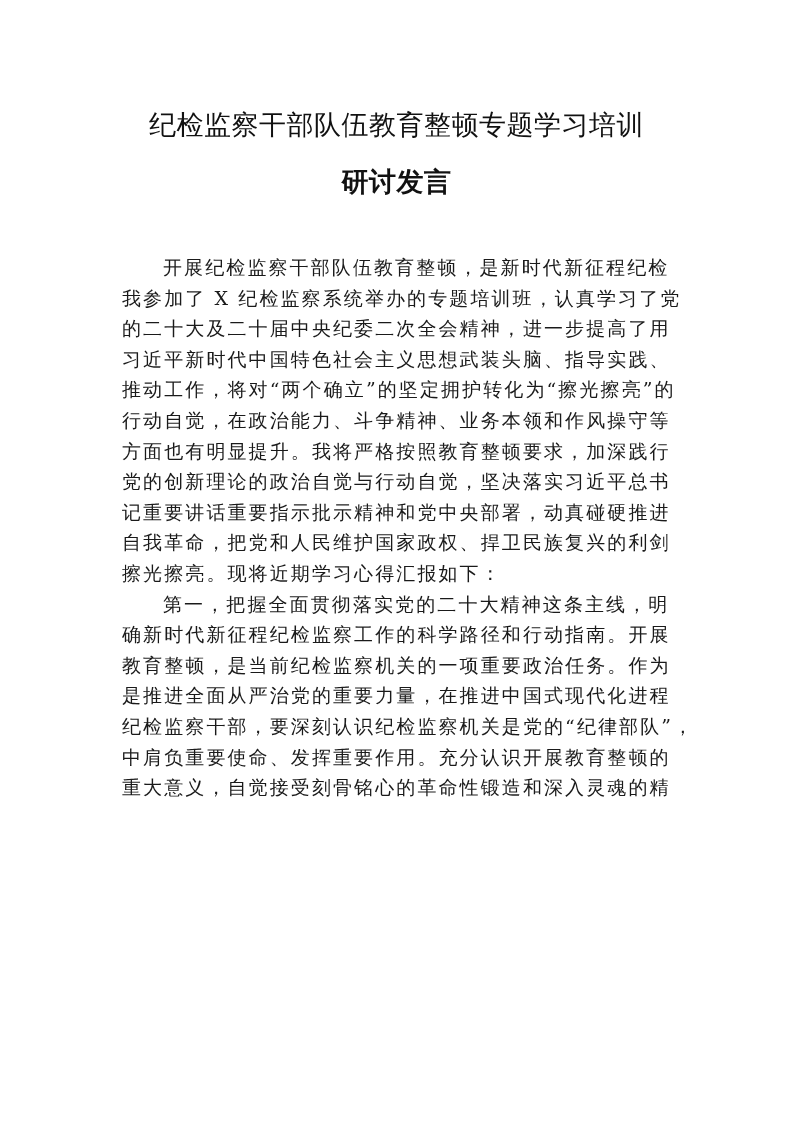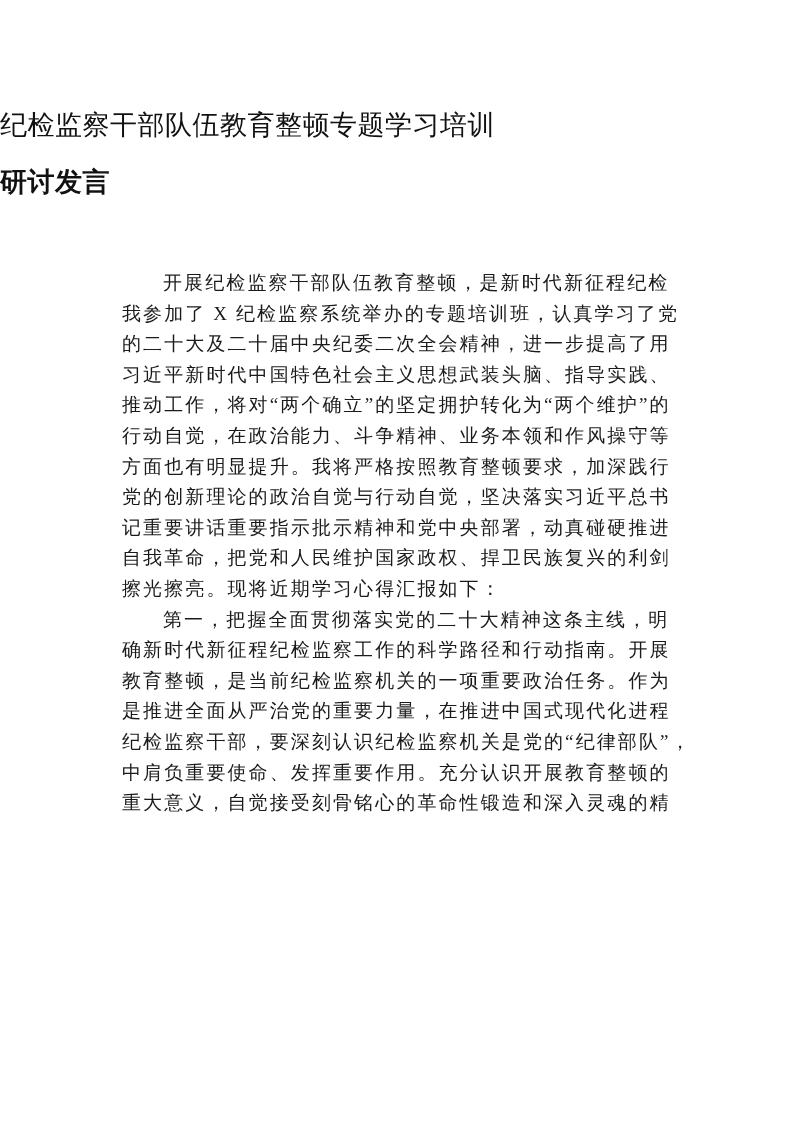--- a/index.html
+++ b/index.html
@@ -20,36 +20,36 @@
       left: 0;
       top: 0;
       width: 793px;
       height: 1122px;
       background: #ffffff;
     }
     .title {
       position: absolute;
       left: 0;
       width: 793px;
+      text-align: center;
       font-size: 27px;
       line-height: 32px;
       letter-spacing: 0.5px;
       font-weight: normal;
       margin: 0;
       color: #111;
     }
     .title-line-1 { top: 109px; }
     .title-line-2 { top: 166px; font-weight: bold; }
 
     .body-text {
       position: absolute;
       left: 122px;
-      top: 268px;
+      top: 252px;
       width: 552px;
-      font-family: Liberation Serif, serif;
     }
     .line {
       display: block;
       height: 30.6px;
       line-height: 30.6px;
       font-size: 19px;
       letter-spacing: 2.1px;
       white-space: nowrap;
       color: #1a1a1a;
     }
@@ -65,21 +65,21 @@
   <h1 class="title title-line-1">纪检监察干部队伍教育整顿专题学习培训</h1>
   <h1 class="title title-line-2">研讨发言</h1>
 
   <div class="body-text">
 
     <div>
       <span class="line indent">开展纪检监察干部队伍教育整顿，是新时代新征程纪检</span>
       <span class="line">我参加了 X 纪检监察系统举办的专题培训班，认真学习了党</span>
       <span class="line">的二十大及二十届中央纪委二次全会精神，进一步提高了用</span>
       <span class="line">习近平新时代中国特色社会主义思想武装头脑、指导实践、</span>
-      <span class="line">推动工作，将对“两个确立”的坚定拥护转化为“两个维护”的</span>
+      <span class="line">推动工作，将对“两个确立”的坚定拥护转化为“擦光擦亮”的</span>
       <span class="line">行动自觉，在政治能力、斗争精神、业务本领和作风操守等</span>
       <span class="line">方面也有明显提升。我将严格按照教育整顿要求，加深践行</span>
       <span class="line">党的创新理论的政治自觉与行动自觉，坚决落实习近平总书</span>
       <span class="line">记重要讲话重要指示批示精神和党中央部署，动真碰硬推进</span>
       <span class="line">自我革命，把党和人民维护国家政权、捍卫民族复兴的利剑</span>
       <span class="line">擦光擦亮。现将近期学习心得汇报如下：</span>
     </div>
 
     <div>
       <span class="line indent">第一，把握全面贯彻落实党的二十大精神这条主线，明</span>

